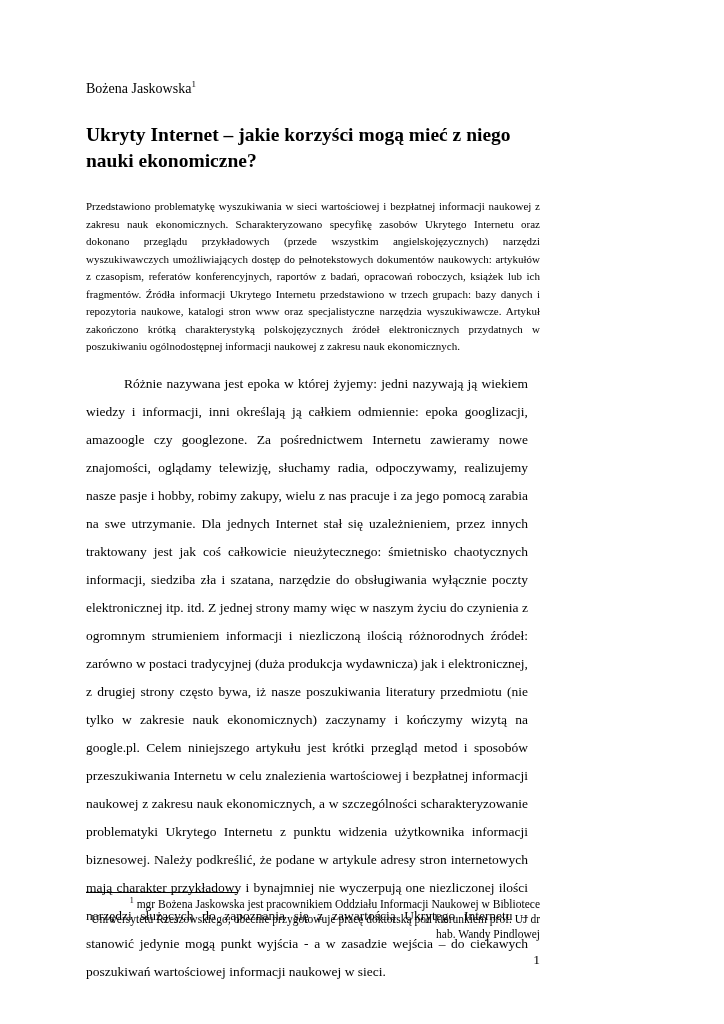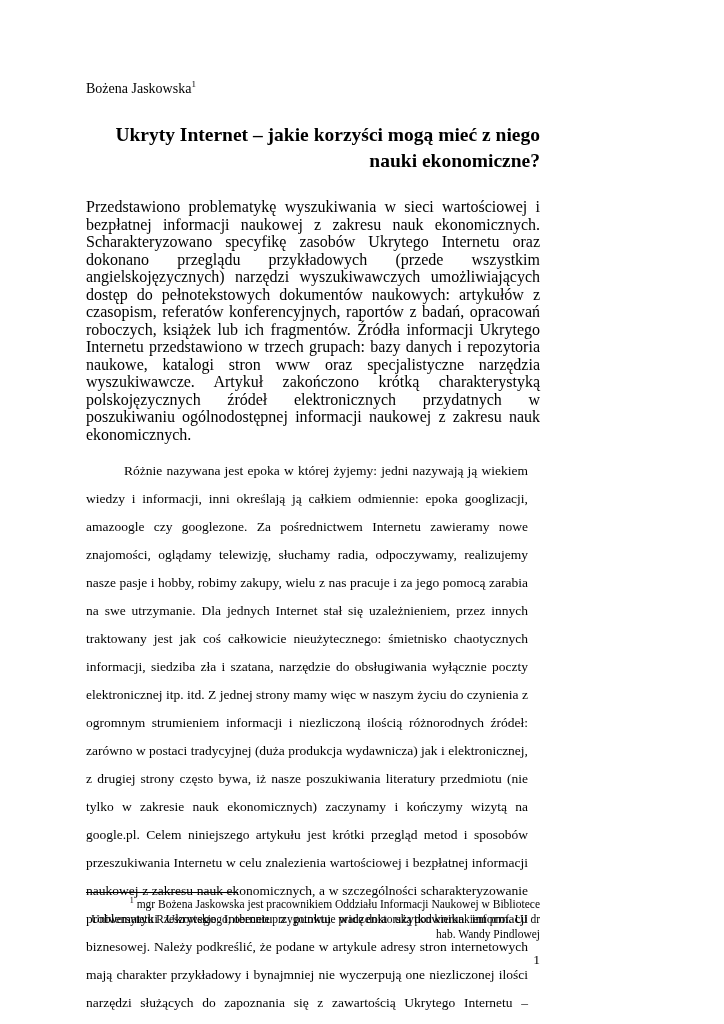--- a/index.html
+++ b/index.html
@@ -30,26 +30,26 @@
   }
   .author sup {
     font-size: 9px;
     vertical-align: super;
     line-height: 0;
   }
   .title {
     margin: 24px 0 0 0;
     font-size: 19.5px;
     font-weight: bold;
-    text-align: right;
+    text-align: left;
     line-height: 26px;
   }
   .abstract {
     margin: 24px 0 0 0;
-    font-size: 16px;
+    font-size: 11px;
     line-height: 17.5px;
     text-align: justify;
   }
   .body-para {
     margin: 14px 12px 0 0;
     font-size: 13.5px;
     line-height: 28px;
     text-align: justify;
     text-indent: 38px;
   }

